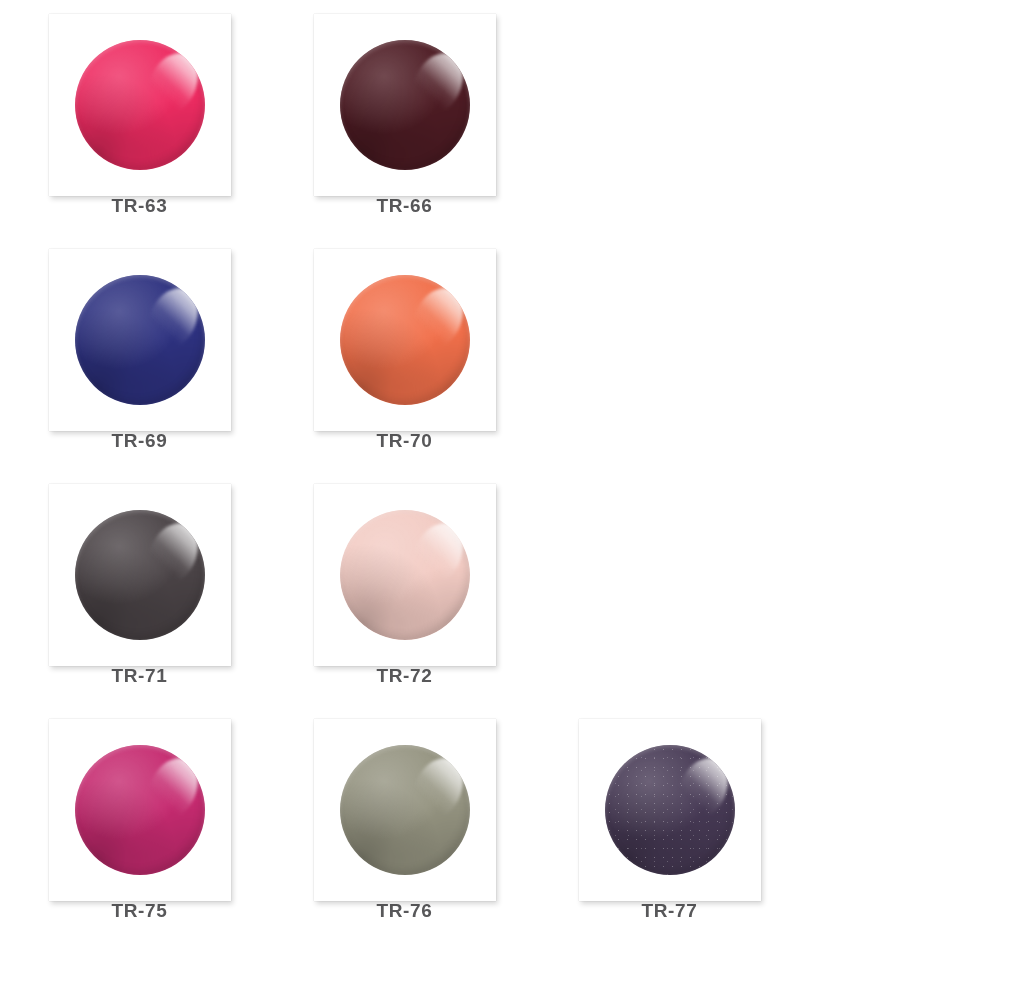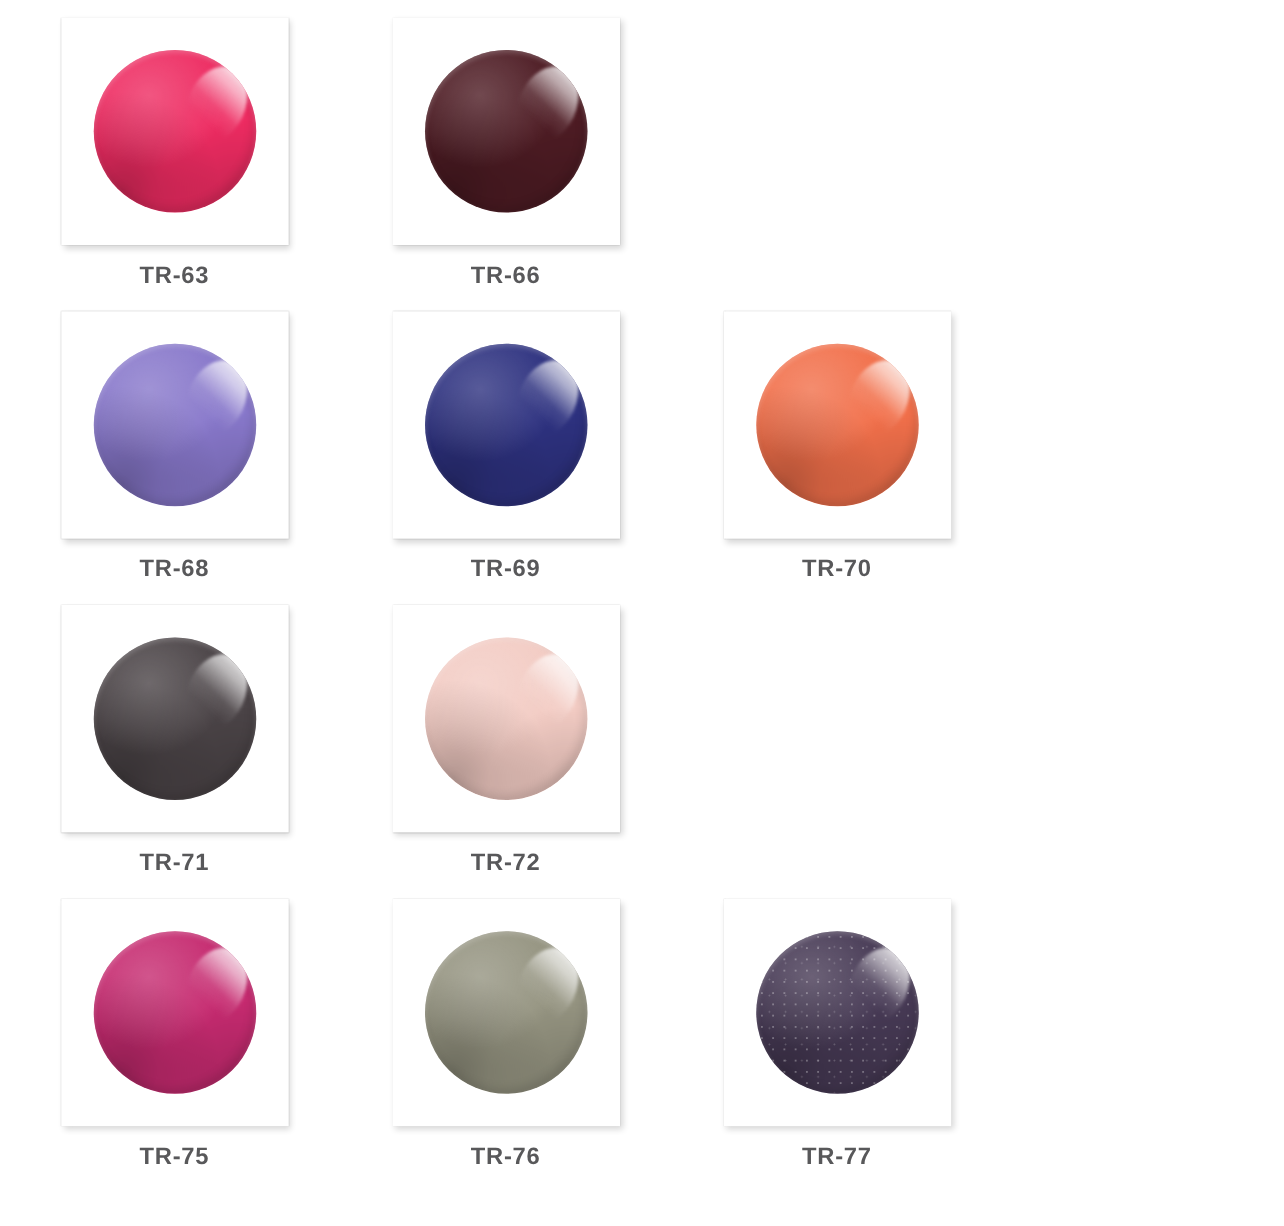--- a/index.html
+++ b/index.html
@@ -117,21 +117,20 @@
     opacity: 0;
     background-image:
       radial-gradient(rgba(255,255,255,0.55) 0.7px, rgba(255,255,255,0) 0.9px),
       radial-gradient(rgba(255,255,255,0.40) 0.6px, rgba(255,255,255,0) 0.9px);
     background-size: 9px 9px, 13px 13px;
     background-position: 0 0, 4px 6px;
     pointer-events: none;
   }
 
   .swatch-label {
-    margin-top: 15px;
     font-size: 19px;
     font-weight: bold;
     letter-spacing: 0.6px;
     color: #58585a;
     text-align: center;
     line-height: 1;
     white-space: nowrap;
   }
 </style>
 </head>
@@ -156,30 +155,20 @@
             <div class="swatch-rim"></div>
             <div class="swatch-gloss"></div>
           </div>
         </div>
         <div class="swatch-label">TR-66</div>
       </div>
     </div>
     <div class="swatch-row">
       <div class="swatch-cell">
         <div class="swatch-card">
-          <div class="swatch-dot" style="background: rgb(136, 120, 203);">
-            <div class="swatch-shimmer"></div>
-            <div class="swatch-rim"></div>
-            <div class="swatch-gloss"></div>
-          </div>
-        </div>
-        <div class="swatch-label">TR-68</div>
-      </div>
-      <div class="swatch-cell">
-        <div class="swatch-card">
           <div class="swatch-dot" style="background: rgb(46, 50, 128);">
             <div class="swatch-shimmer"></div>
             <div class="swatch-rim"></div>
             <div class="swatch-gloss"></div>
           </div>
         </div>
         <div class="swatch-label">TR-69</div>
       </div>
       <div class="swatch-cell">
         <div class="swatch-card">

